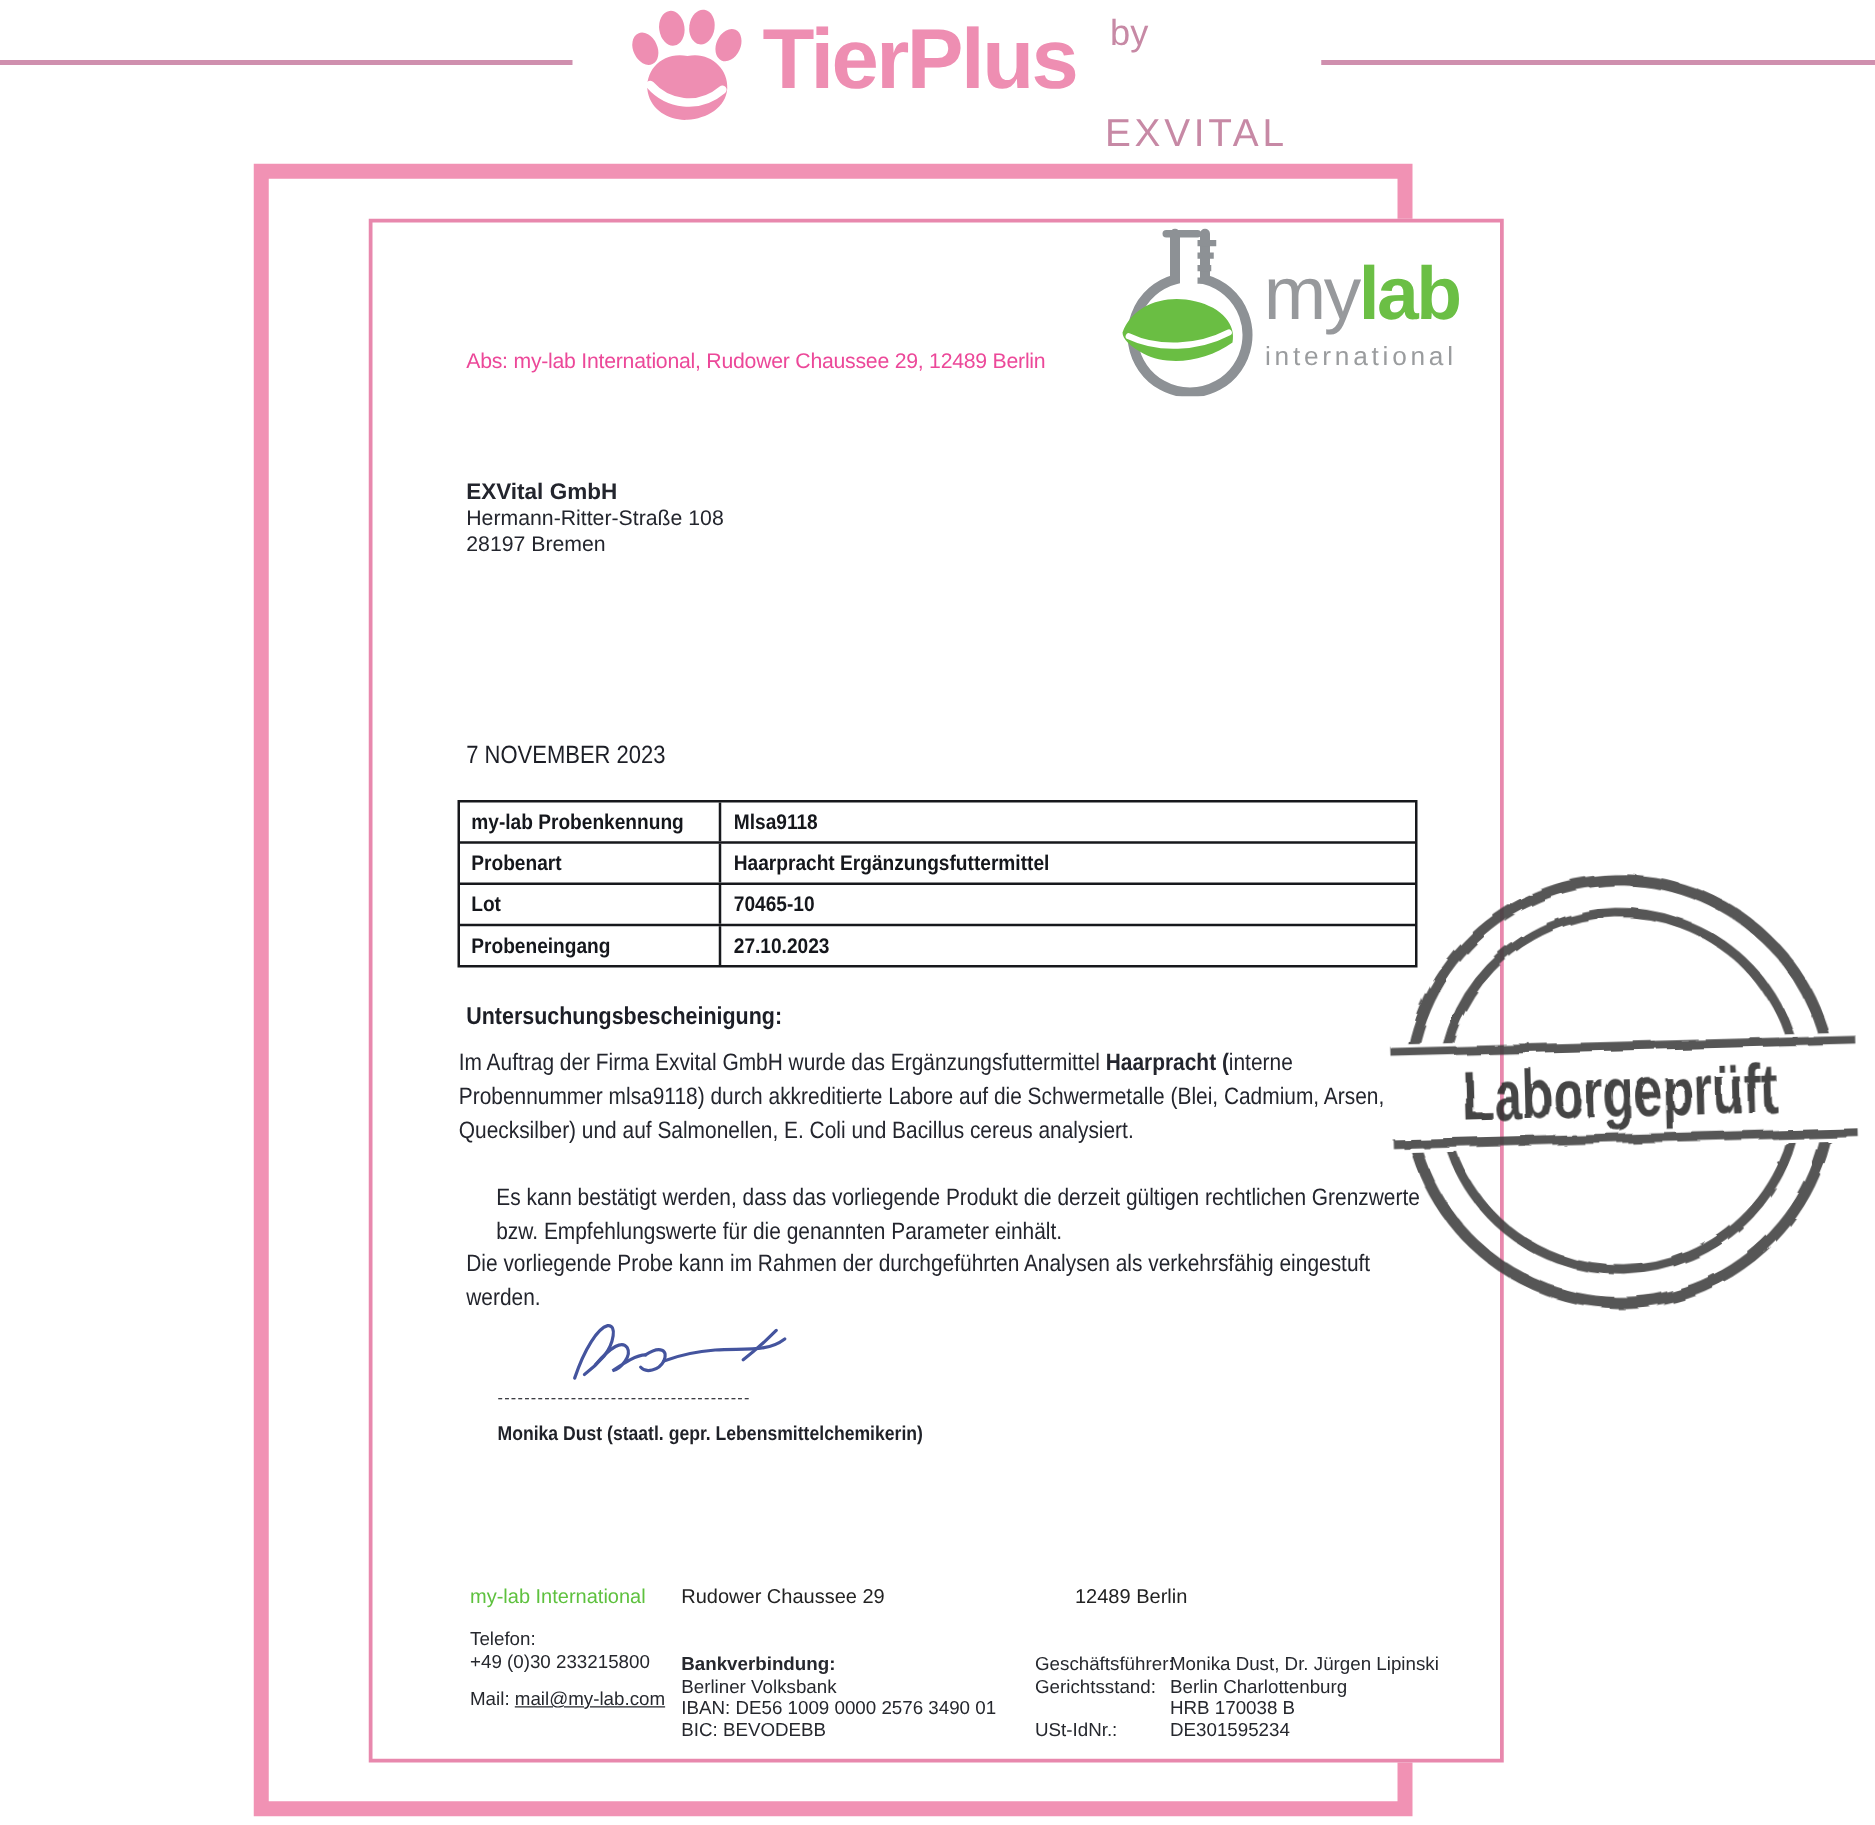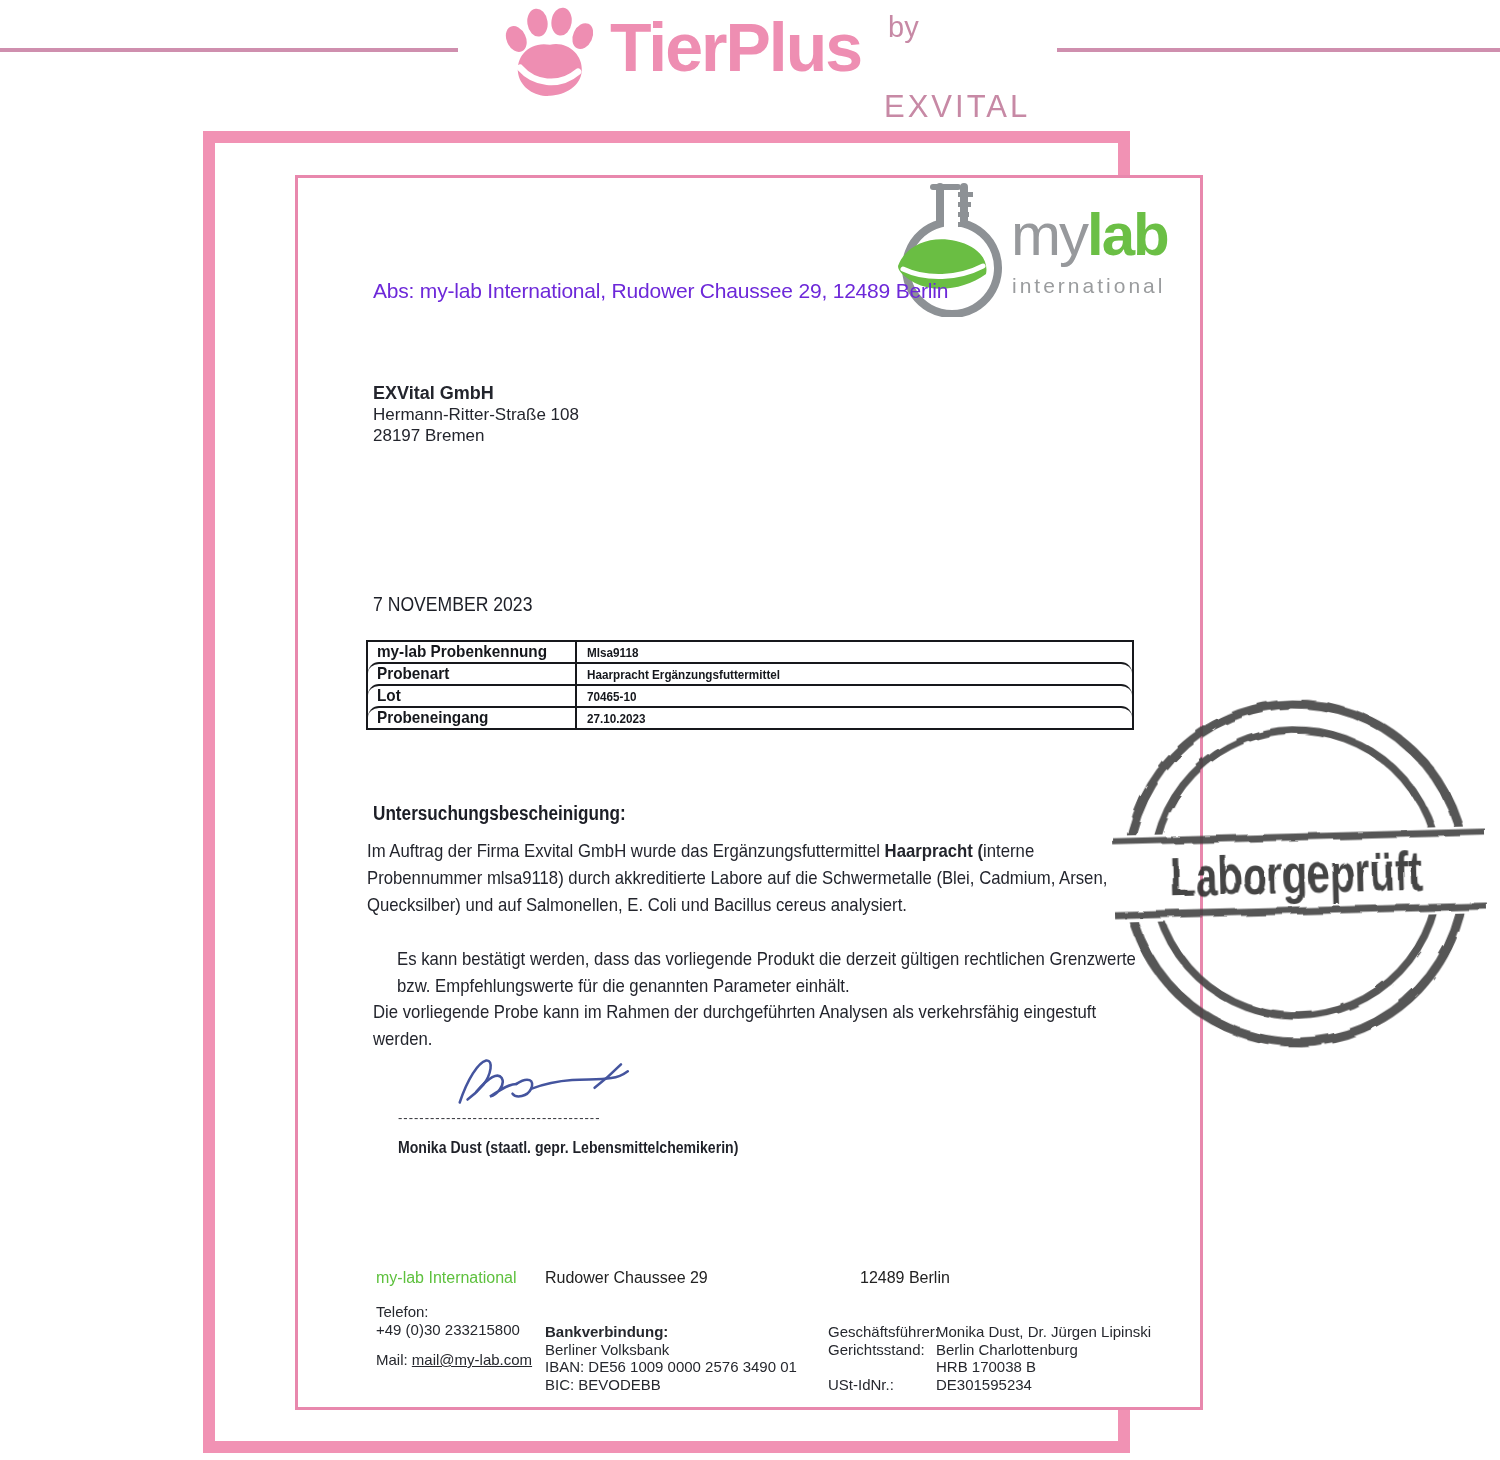--- a/index.html
+++ b/index.html
@@ -20,31 +20,31 @@
   
   .outer-frame{left:203px;top:131px;width:903px;height:1298px;border:12px solid #f192b4;z-index:1;}
   .doc{left:295px;top:175px;width:902px;height:1229px;background:#ffffff;border:3px solid #e888ad;z-index:2;}
 
   
   .mylab-word{font-size:60px;letter-spacing:-2px;line-height:62px;}
   .mylab-my{color:#97999c;}
   .mylab-lab{color:#6bbf45;font-weight:bold;}
   .mylab-int{font-size:21px;letter-spacing:3px;color:#9a9c9e;}
 
-  .sender{font-size:21px;letter-spacing:-0.2px;color:#6d28d9;}
+  .sender{font-size:17px;letter-spacing:-0.2px;color:#ec4899;}
   .recip{font-size:17px;line-height:21px;color:#23252d;}
   .date{font-size:20px;color:#1c1e26;}
 
   
   .stable{left:68px;top:462px;width:764px;border:2.5px solid #17181c;}
-  .srow{display:flex;height:20px;align-items:center;border-top:2px solid #17181c;border-radius:11px;}
+  .srow{display:flex;height:31px;align-items:center;border-top:2px solid #17181c;}
   .srow:first-child{border-top:none;}
   .scell-l{width:209px;border-right:2px solid #17181c;padding-left:9px;box-sizing:border-box;
            font-weight:bold;font-size:17px;color:#15171c;align-self:stretch;display:flex;align-items:center;}
-  .scell-v{padding-left:10px;font-weight:bold;font-size:13px;color:#15171c;flex:1;}
+  .scell-v{padding-left:10px;font-weight:bold;font-size:17px;color:#15171c;flex:1;}
 
   .heading{font-size:19.5px;font-weight:bold;color:#1c1e26;}
   .para{font-size:19px;color:#23252d;}
   .pline{height:27px;line-height:27px;}
 
   .dashes{font-size:13px;letter-spacing:1px;color:#33343a;}
   .signer{font-size:16px;font-weight:bold;color:#1f2128;}
 
   
   .frow1{font-size:16px;font-weight:normal;color:#222;}

